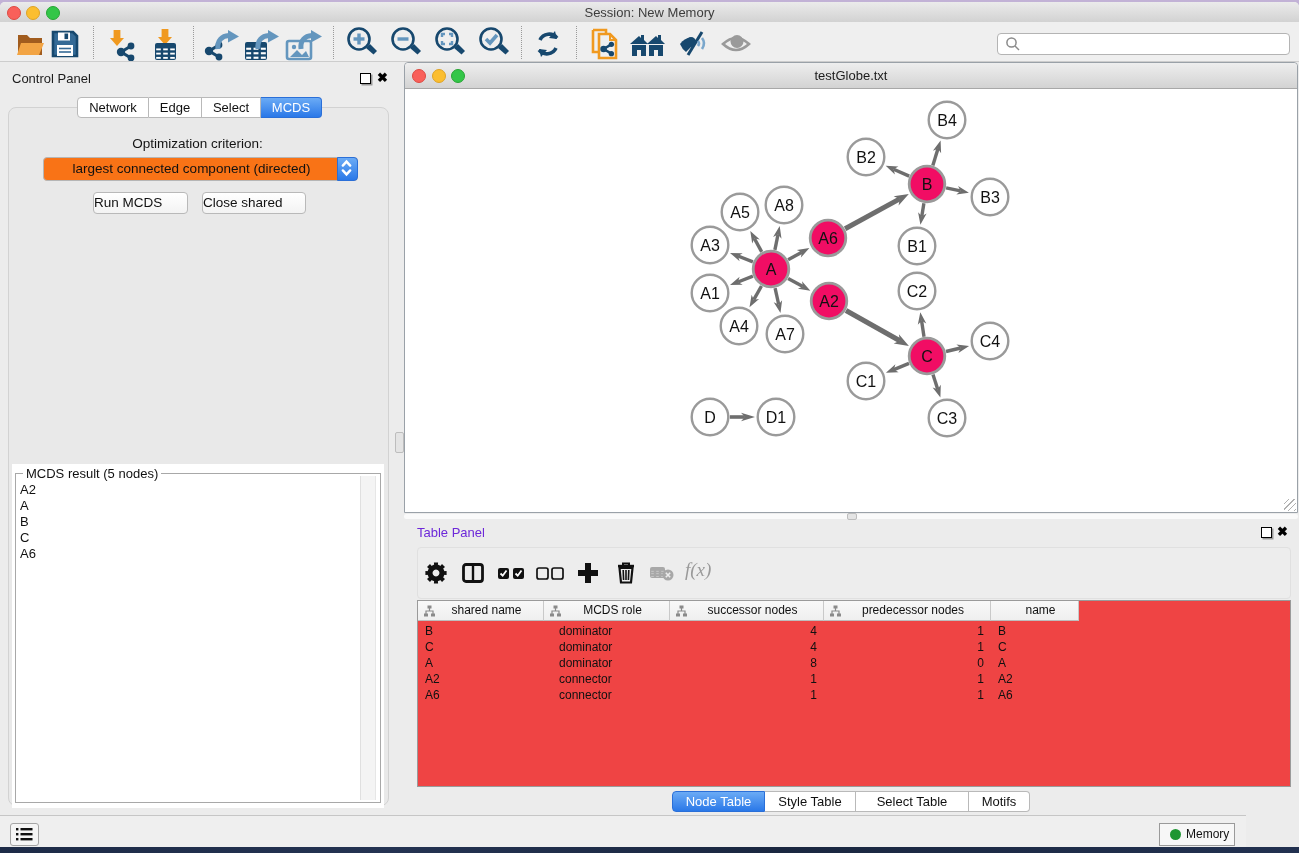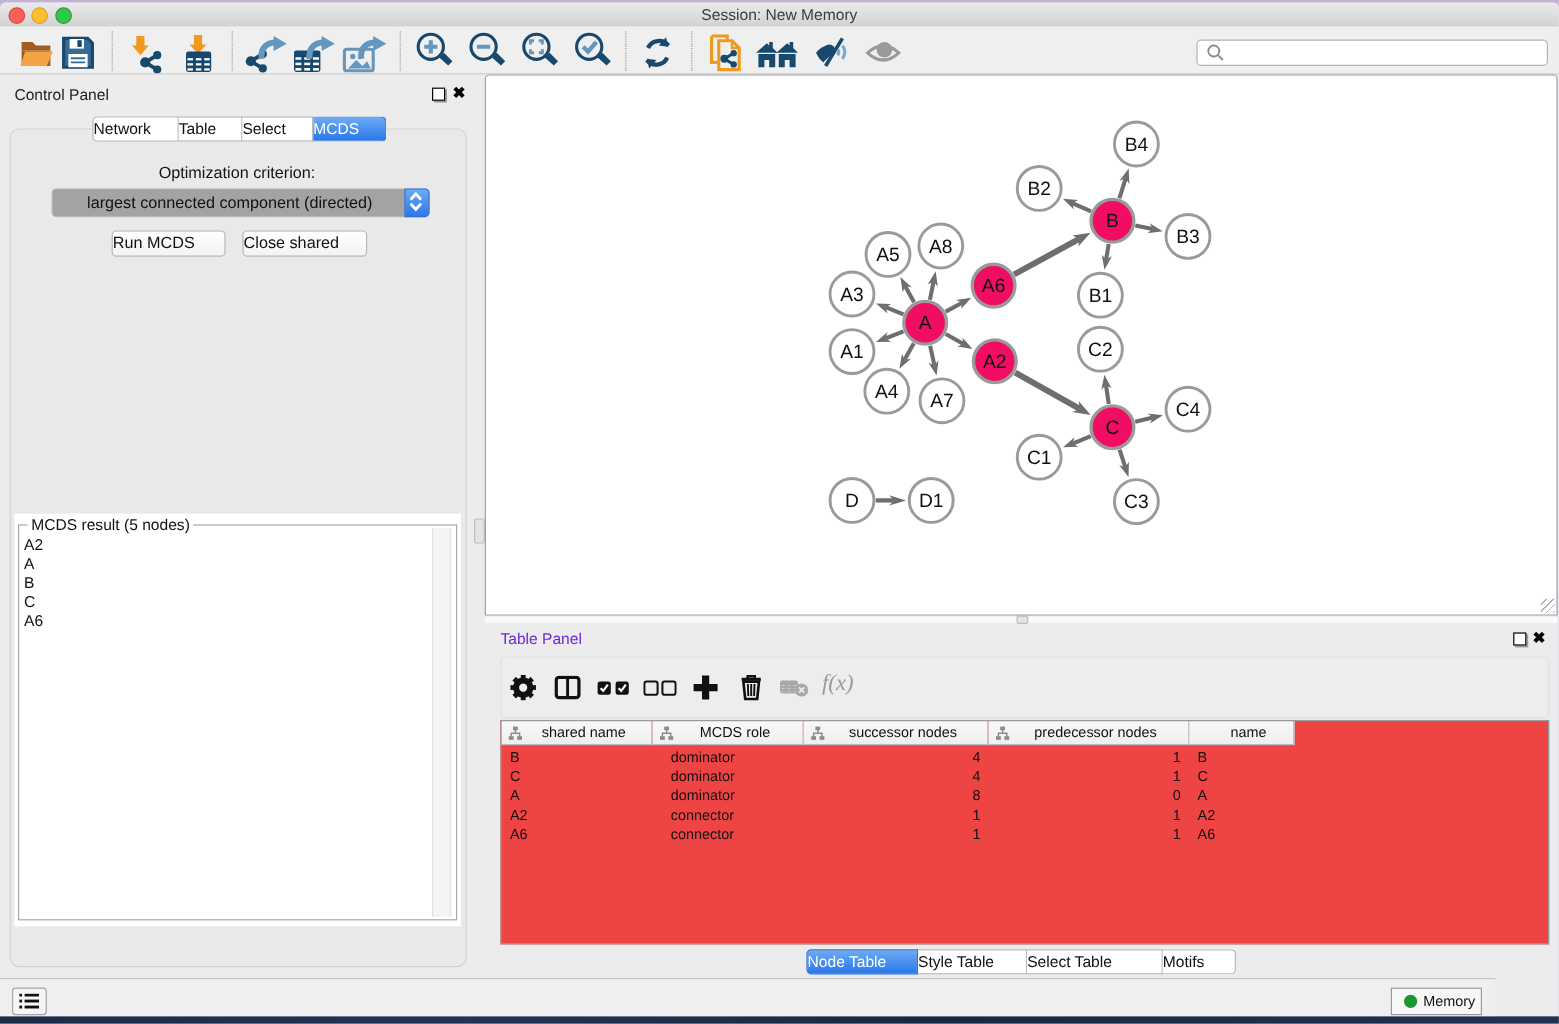--- a/index.html
+++ b/index.html
@@ -21,34 +21,34 @@
 .ticon{position:absolute;top:4px}
 #searchbox{position:absolute;left:997px;top:11px;width:291px;height:20px;background:#fff;
   border:1px solid #b4b4b4;border-radius:4px}
 
 #cp-title{position:absolute;left:12px;top:71px;font-size:13px;color:#1c1c1c}
 .float-ic{position:absolute;width:9px;height:9px;border:1.5px solid #000;background:#fff;box-shadow:1.5px 1.5px 0 #9a9a9a}
 .close-x{position:absolute;font-size:13px;font-weight:bold;color:#000;line-height:12px}
 #cp-panel{position:absolute;left:8px;top:107px;width:379px;height:697px;
   background:#e9e9e9;border:1px solid #d2d2d2;border-radius:8px}
 .tabs{position:absolute;display:flex}
-.tab{height:19px;line-height:19px;font-size:13px;background:#fff;
+.tab{height:19px;line-height:19px;font-size:13px;text-align:center;background:#fff;
   border:1px solid #b9b9b9;border-left:none;color:#111}
 .tab.first{border-left:1px solid #b9b9b9;border-radius:4px 0 0 4px}
 .tab.last{border-radius:0 4px 4px 0}
 .tab.sel{background:linear-gradient(#6babf5,#2a78e8);color:#fff;border-color:#2a6fd8}
 #optlabel{position:absolute;left:8px;top:136px;width:379px;text-align:center;font-size:13.5px;color:#141414}
-#dropdown{position:absolute;left:43px;top:157px;width:313px;height:22px;background:#a3a3a3;
+#dropdown{position:absolute;left:43px;top:157px;width:313px;height:22px;background:#f97316;
   border:1px solid #b6b6b6;border-radius:4px}
 #dropdown .txt{position:absolute;left:0;top:3px;width:295px;text-align:center;font-size:13.5px;color:#111}
 #dropdown .step{position:absolute;right:-1px;top:-1px;width:19px;height:22px;
   background:linear-gradient(#6babf5,#2a78e8);border-radius:0 4px 4px 0;border:1px solid #2a6fd8}
 .btn{position:absolute;height:20px;line-height:20px;background:linear-gradient(#fff,#f3f3f3);
   border:1px solid #b9b9b9;border-radius:4px;font-size:13.5px;text-align:left;color:#111}
-#whitepanel{position:absolute;left:12px;top:428px;width:372px;height:344px;background:#fff}
+#whitepanel{position:absolute;left:12px;top:464px;width:372px;height:344px;background:#fff}
 #fieldset{position:absolute;left:3px;top:9px;width:364px;height:328px;border:1px solid #a8a8a8}
 #fieldset-label{position:absolute;left:7px;top:-8px;background:#fff;padding:0 3px;font-size:13px;color:#111}
 #mcds-list{position:absolute;left:4px;top:8px;font-size:13px;color:#111;line-height:16px}
 #mcds-scroll{position:absolute;right:4px;top:2px;width:14px;height:324px;
   background:#f4f4f4;border-left:1px solid #e0e0e0;border-right:1px solid #e6e6e6}
 
 .vgrip{position:absolute;background:#e4e4e4;border:1px solid #bdbdbd;border-radius:2px}
 
 #netwin{position:absolute;left:404px;top:62px;width:892px;height:449px;
   background:#fff;border:1px solid #9aa1a8;border-radius:4px 4px 0 0}
@@ -232,21 +232,21 @@
 <line x1="10" y1="10" x2="14" y2="14" stroke="#8a8a8a" stroke-width="1.5"></line>
       </svg>
     </div>
   </div>
   <div id="cp-title">Control Panel</div>
   <div class="float-ic" style="left:360px;top:73px"></div>
   <div class="close-x" style="left:377px;top:72px">✖</div>
   <div id="cp-panel"></div>
   <div class="tabs" style="left:77px;top:97px">
     <div class="tab first" style="width:70px">Network</div>
-    <div class="tab" style="width:52px">Table</div>
+    <div class="tab" style="width:52px">Edge</div>
     <div class="tab" style="width:58px">Select</div>
     <div class="tab sel last" style="width:60px">MCDS</div>
   </div>
   <div id="optlabel">Optimization criterion:</div>
   <div id="dropdown">
     <div class="txt">largest connected component (directed)</div>
     <div class="step">
       <svg width="19" height="22" viewBox="0 0 19 22" style="position:absolute;left:-1px;top:-1px">
 <path d="M5.8 8.6 L9.5 4.6 L13.2 8.6" stroke="#fff" stroke-width="2.4" fill="none" stroke-linecap="round"></path>
 <path d="M5.8 13.4 L9.5 17.4 L13.2 13.4" stroke="#fff" stroke-width="2.4" fill="none" stroke-linecap="round"></path>
@@ -259,20 +259,26 @@
     <div id="fieldset">
       <div id="fieldset-label">MCDS result (5 nodes)</div>
       <div id="mcds-list">A2<br>A<br>B<br>C<br>A6</div>
       <div id="mcds-scroll"></div>
     </div>
   </div>
   <div class="vgrip" style="left:395px;top:432px;width:7px;height:19px"></div>
   <div style="position:absolute;left:404px;top:514px;width:894px;height:5px;background:#fafafa;border-radius:2px"></div>
 <div class="vgrip" style="left:847px;top:513px;width:8px;height:5px"></div>
   <div id="netwin">
+    <div id="net-titlebar">
+      <div class="tl" style="left:7px;top:6px;background:#f9605a;border:0.5px solid #dd4a42"></div>
+      <div class="tl" style="left:27px;top:6px;background:#fbbe30;border:0.5px solid #dfa325"></div>
+      <div class="tl" style="left:46px;top:6px;background:#33c648;border:0.5px solid #27a534"></div>
+      <div id="net-title">testGlobe.txt</div>
+    </div>
     <div id="resize-grip"></div>
   </div>
   <svg width="893" height="420" style="position:absolute;left:405px;top:88px" font-family="Liberation Sans, sans-serif">
     <line x1="356.7" y1="163.9" x2="349.4" y2="150.5" stroke="#6e6e6e" stroke-width="3.4"></line>
     <polygon points="345.3,142.9 354.8,151.4 349.4,150.5 347.2,155.5" fill="#6e6e6e"></polygon>
     <line x1="369.9" y1="161.9" x2="373.0" y2="146.5" stroke="#6e6e6e" stroke-width="3.4"></line>
     <polygon points="374.7,138.1 376.5,150.7 373.0,146.5 368.1,149.0" fill="#6e6e6e"></polygon>
     <line x1="347.9" y1="173.9" x2="333.0" y2="168.0" stroke="#6e6e6e" stroke-width="3.4"></line>
     <polygon points="325.0,164.9 337.7,165.3 333.0,168.0 334.6,173.3" fill="#6e6e6e"></polygon>
     <line x1="347.9" y1="188.1" x2="333.0" y2="194.0" stroke="#6e6e6e" stroke-width="3.4"></line>

